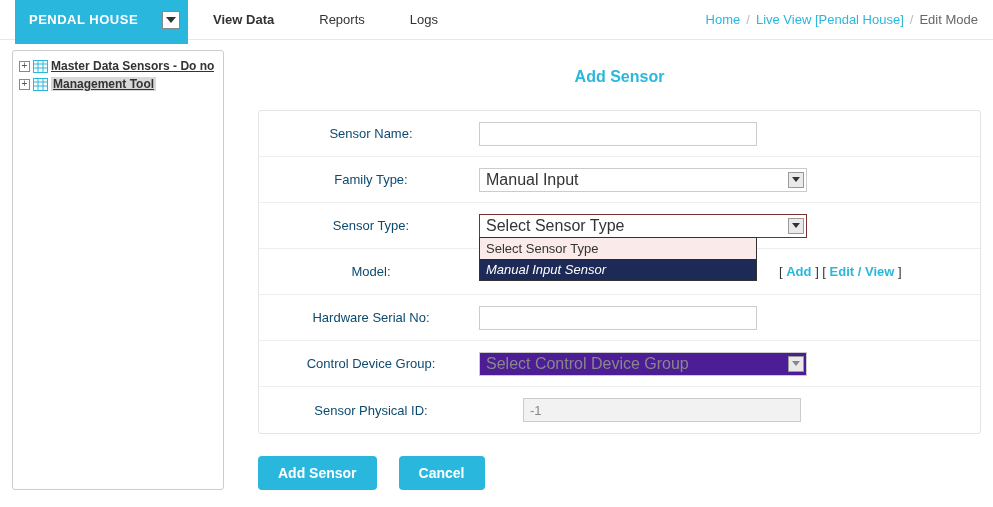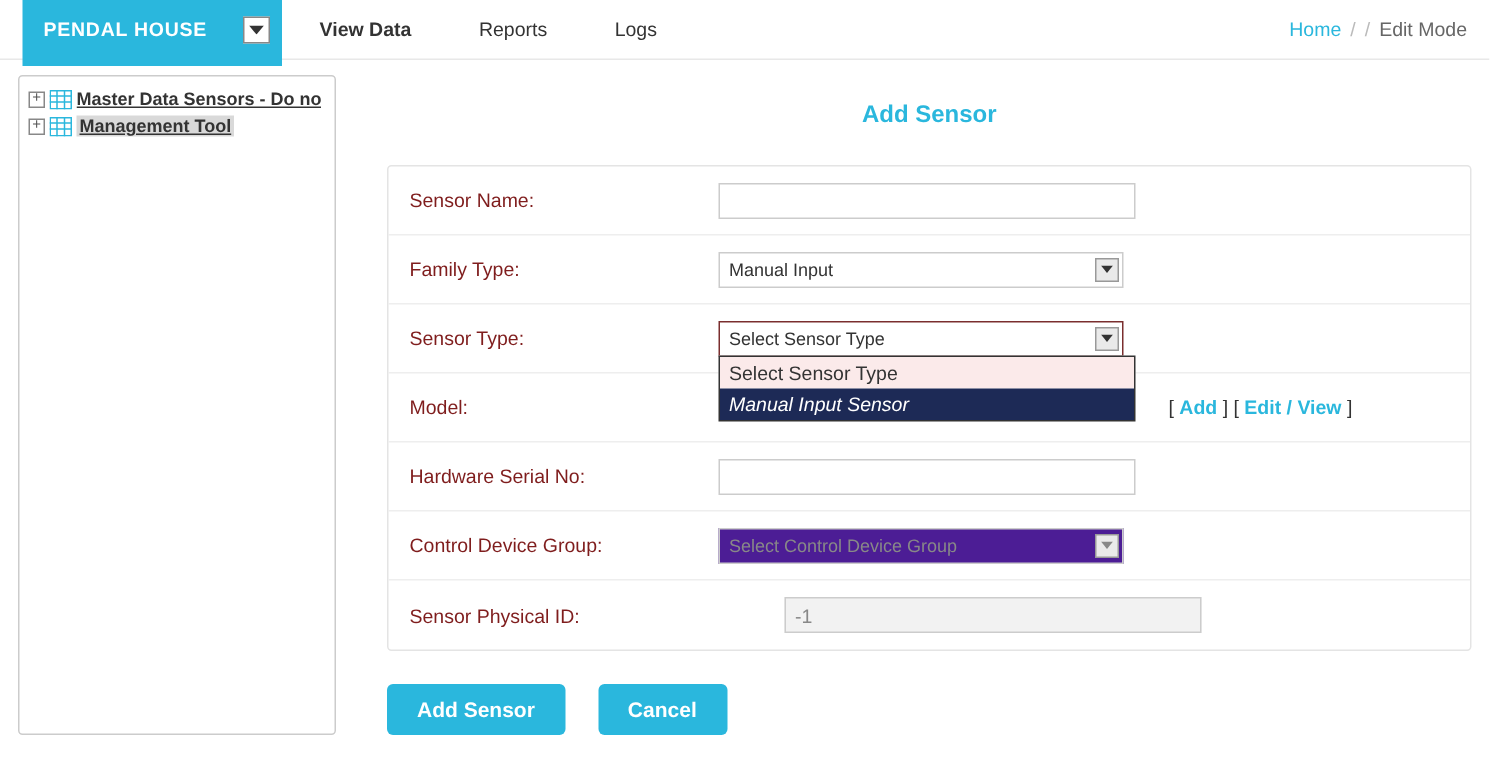--- a/index.html
+++ b/index.html
@@ -21,25 +21,25 @@
 .tree-plus { width: 11px; height: 11px; border: 1px solid #888; display: flex; align-items: center; justify-content: center; font-size: 10px; line-height: 1; color: #555; }
 .tree-icon { display: inline-block; }
 .tree-icon svg { display: block; }
 .tree-label { text-decoration: underline; font-weight: bold; font-size: 12px; white-space: nowrap; overflow: hidden; }
 .tree-row.selected .tree-label { background: #d9d9d9; padding: 0 2px; }
 .content { flex: 1; padding-left: 20px; }
 .page-title { color: #2ab7dd; font-weight: bold; font-size: 16px; text-align: center; margin: 18px 0 24px; }
 .form-panel { border: 1px solid #e4e4e4; border-radius: 3px; }
 .form-row { display: flex; align-items: center; border-bottom: 1px solid #eee; min-height: 46px; padding: 8px 0; }
 .form-row:last-child { border-bottom: none; gap: 44px; }
-.form-label { width: 210px; padding-left: 14px; color: #7f1d1d; }
+.form-label { width: 210px; padding-left: 14px; color: #0c4a6e; text-align: center; }
 .form-field { flex: 1; padding-left: 10px; position: relative; display: flex; align-items: center; }
 .txt-input { width: 278px; height: 24px; border: 1px solid #ccc; padding: 2px 6px; font-size: 13px; }
 .txt-input[disabled] { background: #f2f2f2; color: #888; }
-.sel { width: 270px; height: 24px; border: 1px solid #ccc; display: flex; align-items: center; justify-content: space-between; padding: 0 2px 0 6px; background: #fff; cursor: pointer; font-size: 12px; }
+.sel { width: 328px; height: 24px; border: 1px solid #ccc; display: flex; align-items: center; justify-content: space-between; padding: 0 2px 0 6px; background: #fff; cursor: pointer; font-size: 16px; }
 .sel.disabled { background: #4c1d95; color: #888; cursor: default; }
 .sel.focused { border-color: #7a2e2e; }
 .sel-arrow { width: 16px; height: 16px; background: #eaeaea; border: 1px solid #999; display: flex; align-items: center; justify-content: center; }
 .sel-arrow svg { width: 8px; height: 5px; }
 .dropdown-list { position: absolute; top: 23px; left: 10px; width: 278px; border: 1px solid #333; background: #fff; z-index: 10; }
 .dd-item { padding: 3px 6px; font-size: 13px; cursor: pointer; }
 .dd-item.normal { background: #fbeaea; }
 .dd-item.highlight { background: #1d2a56; color: #fff; font-style: italic; }
 .model-links { margin-left: 300px; font-size: 13px; }
 .model-links .br { color: #333; }
@@ -58,20 +58,21 @@
           <path d="M0 0 L5 6 L10 0 Z" fill="#333"></path>
         </svg>
     </span>
   </div>
   <span class="nav-item active">View Data</span>
   <span class="nav-item">Reports</span>
   <span class="nav-item">Logs</span>
   <div class="breadcrumb">
     <span class="bc-link">Home</span>
     <span class="bc-sep">/</span>
+    <span class="bc-link">Live View [Pendal House]</span>
     <span class="bc-sep">/</span>
     <span class="bc-current">Edit Mode</span>
   </div>
 </div>
 
 <div class="main">
   <div class="tree">
     <div class="tree-row">
       <span class="tree-plus">+</span>
       <span class="tree-icon">

